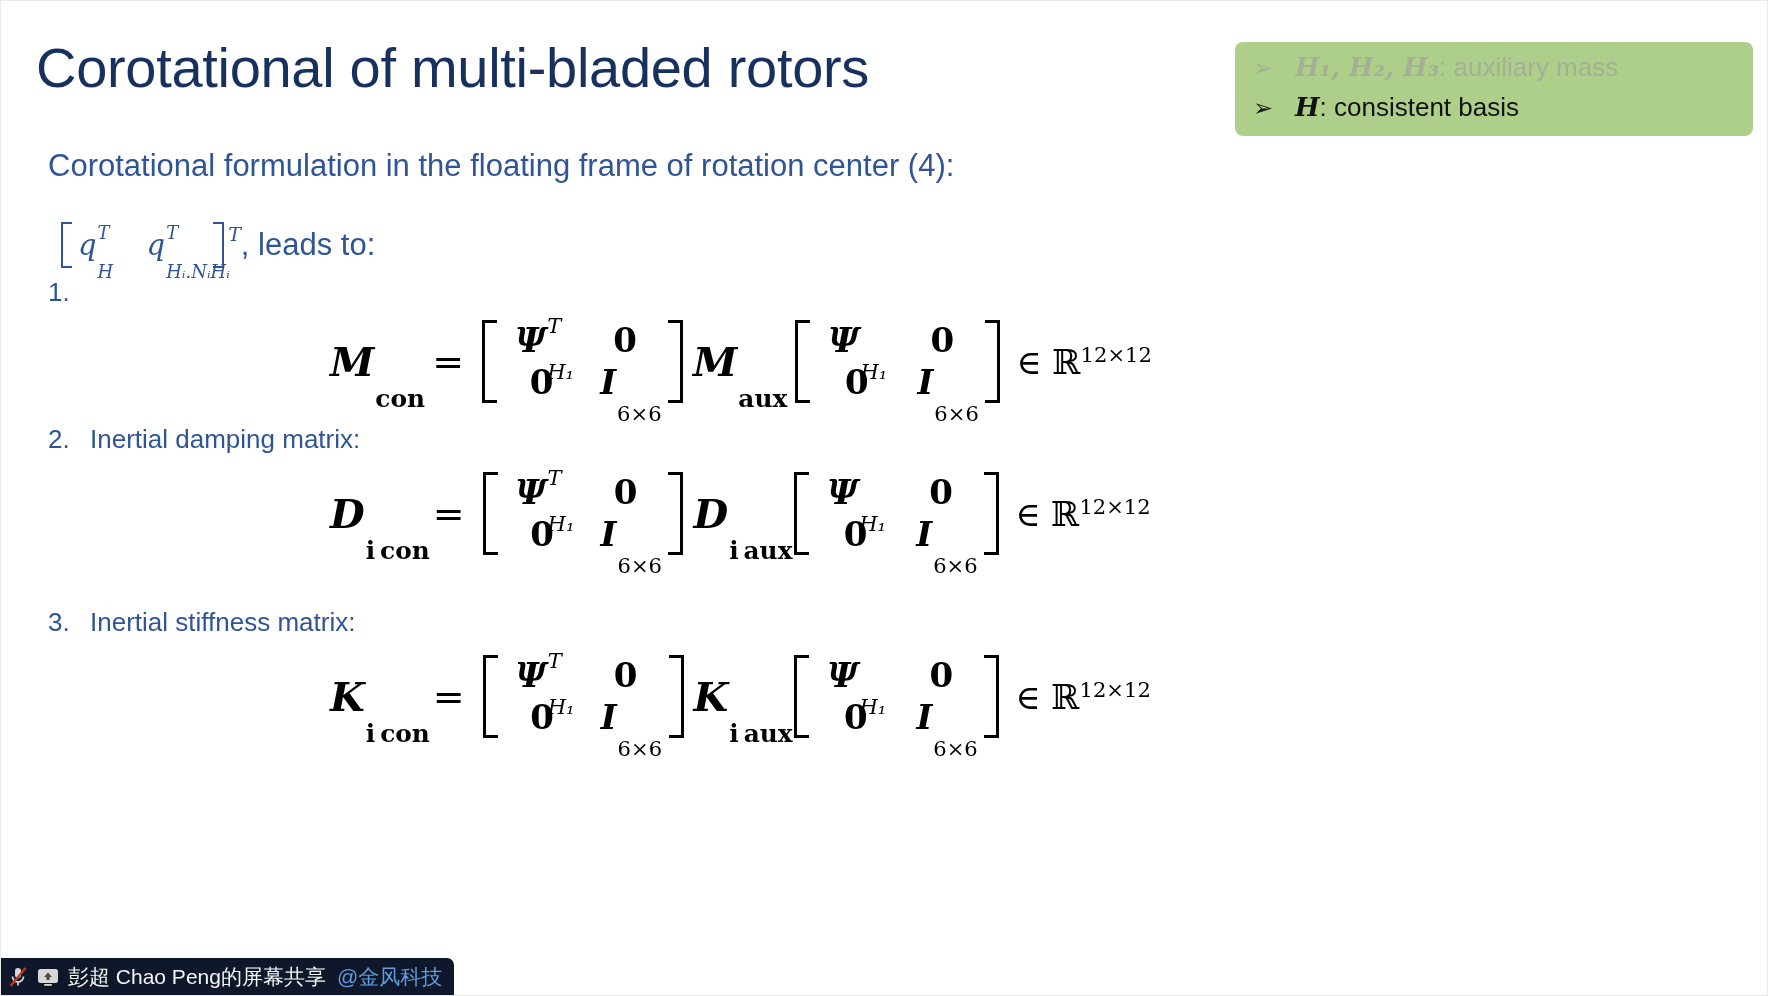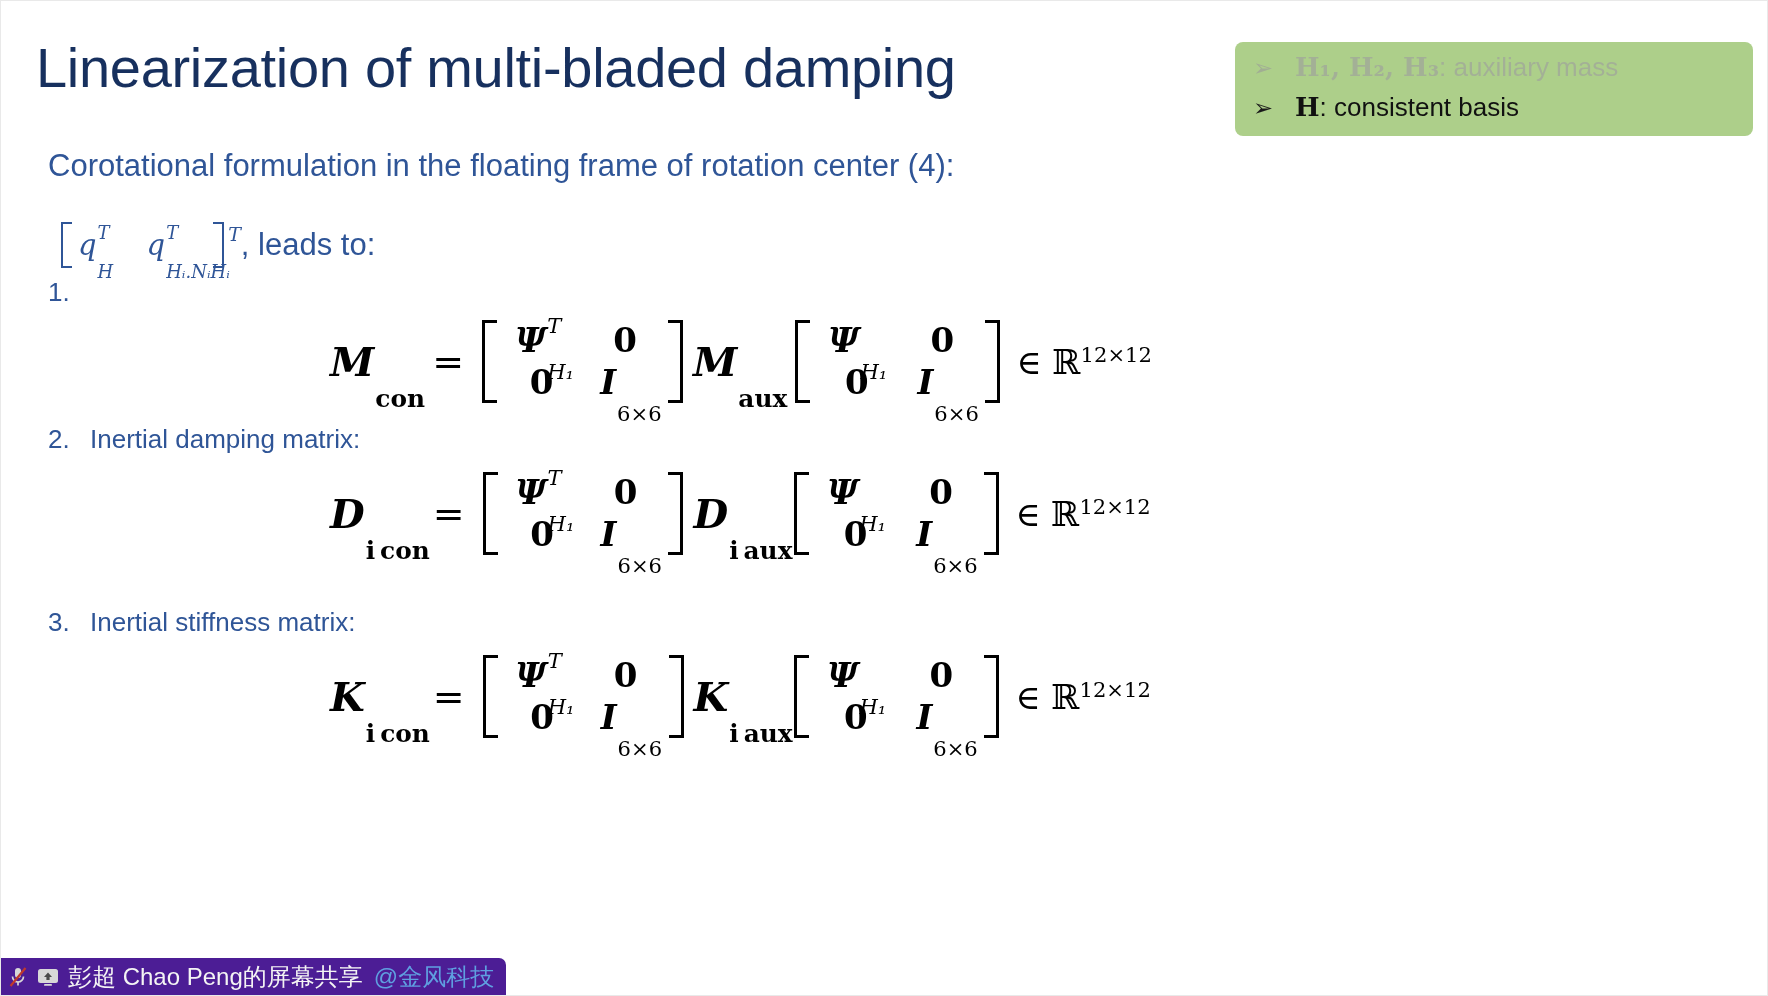--- a/index.html
+++ b/index.html
@@ -73,20 +73,21 @@
     line-height: 1;
   }
   .legend-row .ltext { flex: 1 1 auto; }
   .legend-row.faded { color: #9e9e9e; opacity: 0.62; }
   .legend-row.faded .arrow { color: #9a9a9a; }
   .legend-row.active { color: #111111; }
   .legend-row.active .arrow { color: #1a1a1a; }
   .mathvar {
     font-family: "DejaVu Serif", serif;
     font-weight: bold;
+    font-style: italic;
   }
 
   
   .blue-line {
     position: absolute;
     color: #2f5597;
     font-size: 31px;
     white-space: nowrap;
   }
   #subtitle-line { left: 48px; top: 148px; }
@@ -224,40 +225,40 @@
   
   #share-bar {
     position: absolute;
     left: 0;
     bottom: 0;
     height: 38px;
     padding: 0 12px 0 8px;
     display: flex;
     align-items: center;
     gap: 9px;
-    background: #4c1d95;
+    background: #0f172a;
     border-top-right-radius: 7px;
     color: #f2f2f2;
-    font-size: 24px;
+    font-size: 21px;
     white-space: nowrap;
   }
   #share-bar .icon {
     display: inline-flex;
     align-items: center;
     justify-content: center;
   }
   #share-text { color: #f4f4f4; }
   #share-org  { color: #5f9fe0; margin-left: 2px; }
 </style>
 </head>
 <body>
 
 <div id="slide">
 
-  <div id="slide-title">Linearization of multi-bladed damping</div>
+  <div id="slide-title">Corotational of multi-bladed rotors</div>
 
   <div id="legend-box">
     <div class="legend-row faded">
       <span class="arrow">➢</span>
       <span class="ltext"><span class="mathvar">H₁, H₂, H₃</span><span>: auxiliary mass</span></span>
     </div>
     <div class="legend-row active">
       <span class="arrow">➢</span>
       <span class="ltext"><span class="mathvar">H</span><span>: consistent basis</span></span>
     </div>

